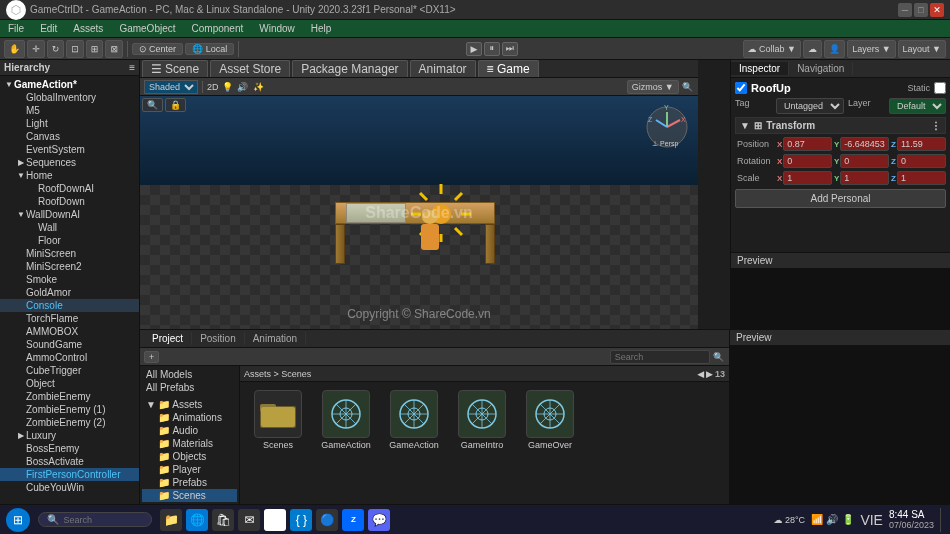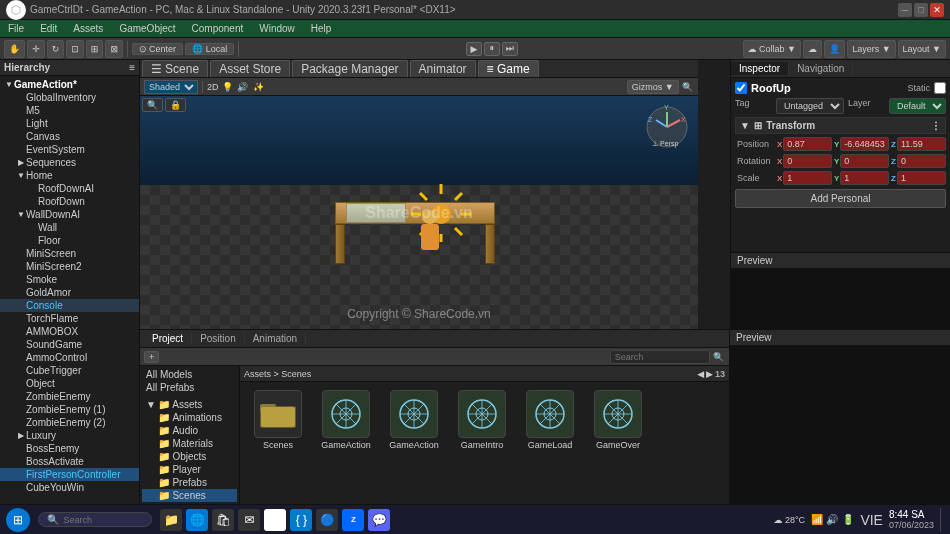--- a/index.html
+++ b/index.html
@@ -1040,30 +1040,20 @@
                     <div class="asset-icon" style="background:#2a3a2a;">
                       <svg width="36" height="36" viewBox="0 0 36 36" xmlns="http://www.w3.org/2000/svg">
                         <circle cx="18" cy="18" r="14" fill="none" stroke="#7ec8e3" stroke-width="1.5"></circle>
                         <path d="M18 4 L18 32 M4 18 L32 18 M8 8 L28 28 M28 8 L8 28" stroke="#7ec8e3" stroke-width="0.8"></path>
                         <circle cx="18" cy="18" r="6" fill="none" stroke="#7ec8e3" stroke-width="1"></circle>
                       </svg>
                     </div>
                     <span class="asset-label">GameIntro</span>
                   </div>
 
-                  <div class="asset-item">
-                    <div class="asset-icon" style="background:#2a3a2a;">
-                      <svg width="36" height="36" viewBox="0 0 36 36" xmlns="http://www.w3.org/2000/svg">
-                        <circle cx="18" cy="18" r="14" fill="none" stroke="#7ec8e3" stroke-width="1.5"></circle>
-                        <path d="M18 4 L18 32 M4 18 L32 18 M8 8 L28 28 M28 8 L8 28" stroke="#7ec8e3" stroke-width="0.8"></path>
-                        <circle cx="18" cy="18" r="6" fill="none" stroke="#7ec8e3" stroke-width="1"></circle>
-                      </svg>
-                    </div>
-                    <span class="asset-label">GameLoad</span>
-                  </div>
 
 
                   <div class="asset-item">
                     <div class="asset-icon" style="background:#2a3a2a;">
                       <svg width="36" height="36" viewBox="0 0 36 36" xmlns="http://www.w3.org/2000/svg">
                         <circle cx="18" cy="18" r="14" fill="none" stroke="#7ec8e3" stroke-width="1.5"></circle>
                         <path d="M18 4 L18 32 M4 18 L32 18 M8 8 L28 28 M28 8 L8 28" stroke="#7ec8e3" stroke-width="0.8"></path>
                         <circle cx="18" cy="18" r="6" fill="none" stroke="#7ec8e3" stroke-width="1"></circle>
                       </svg>
                     </div>

